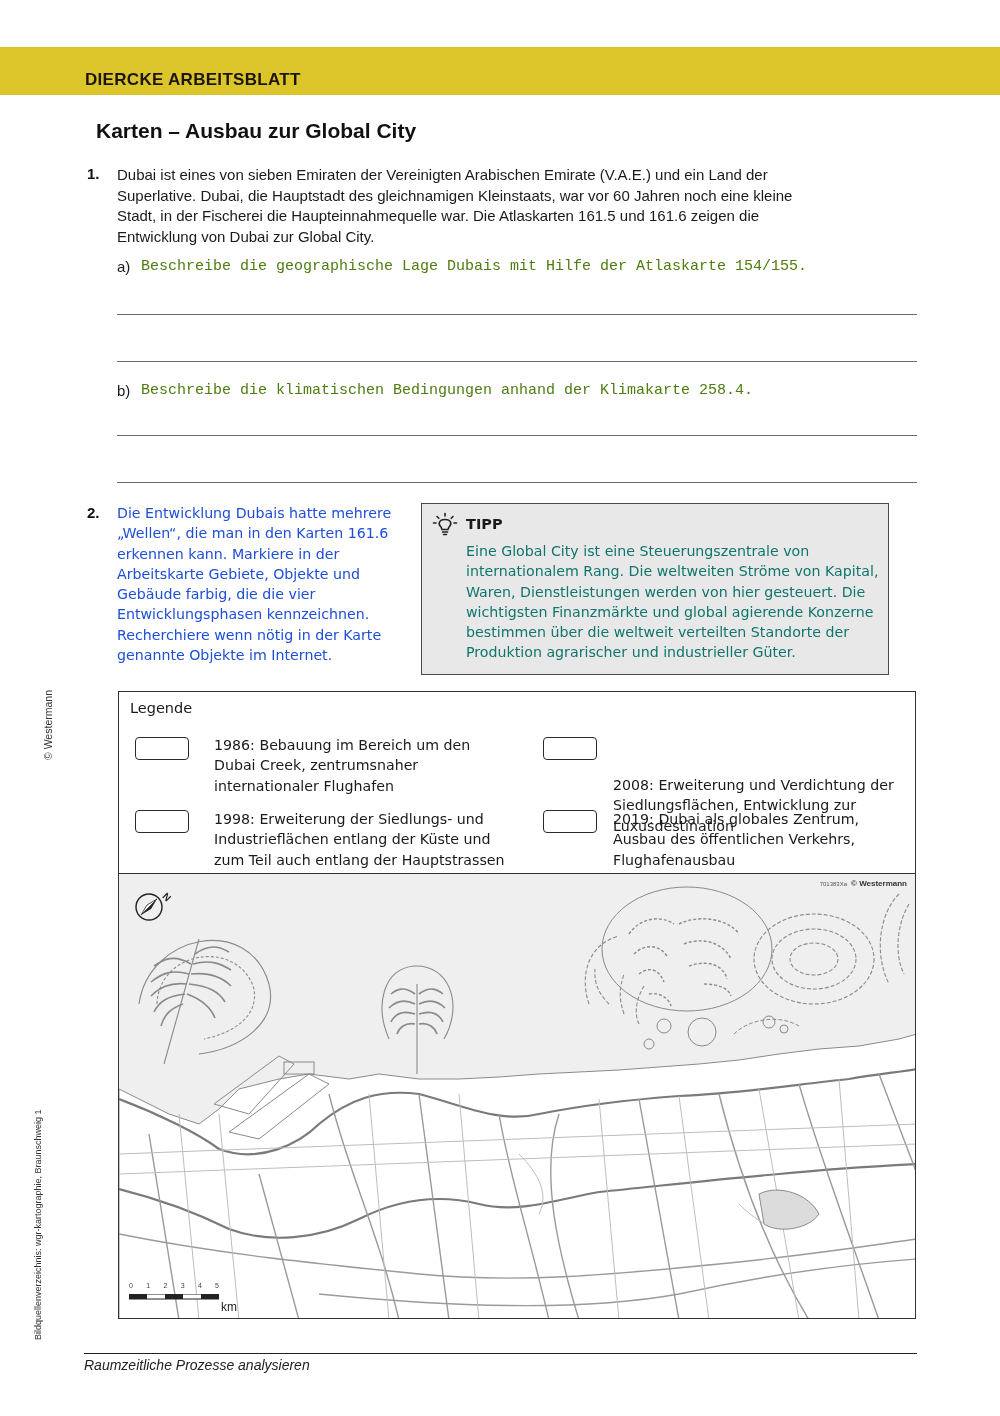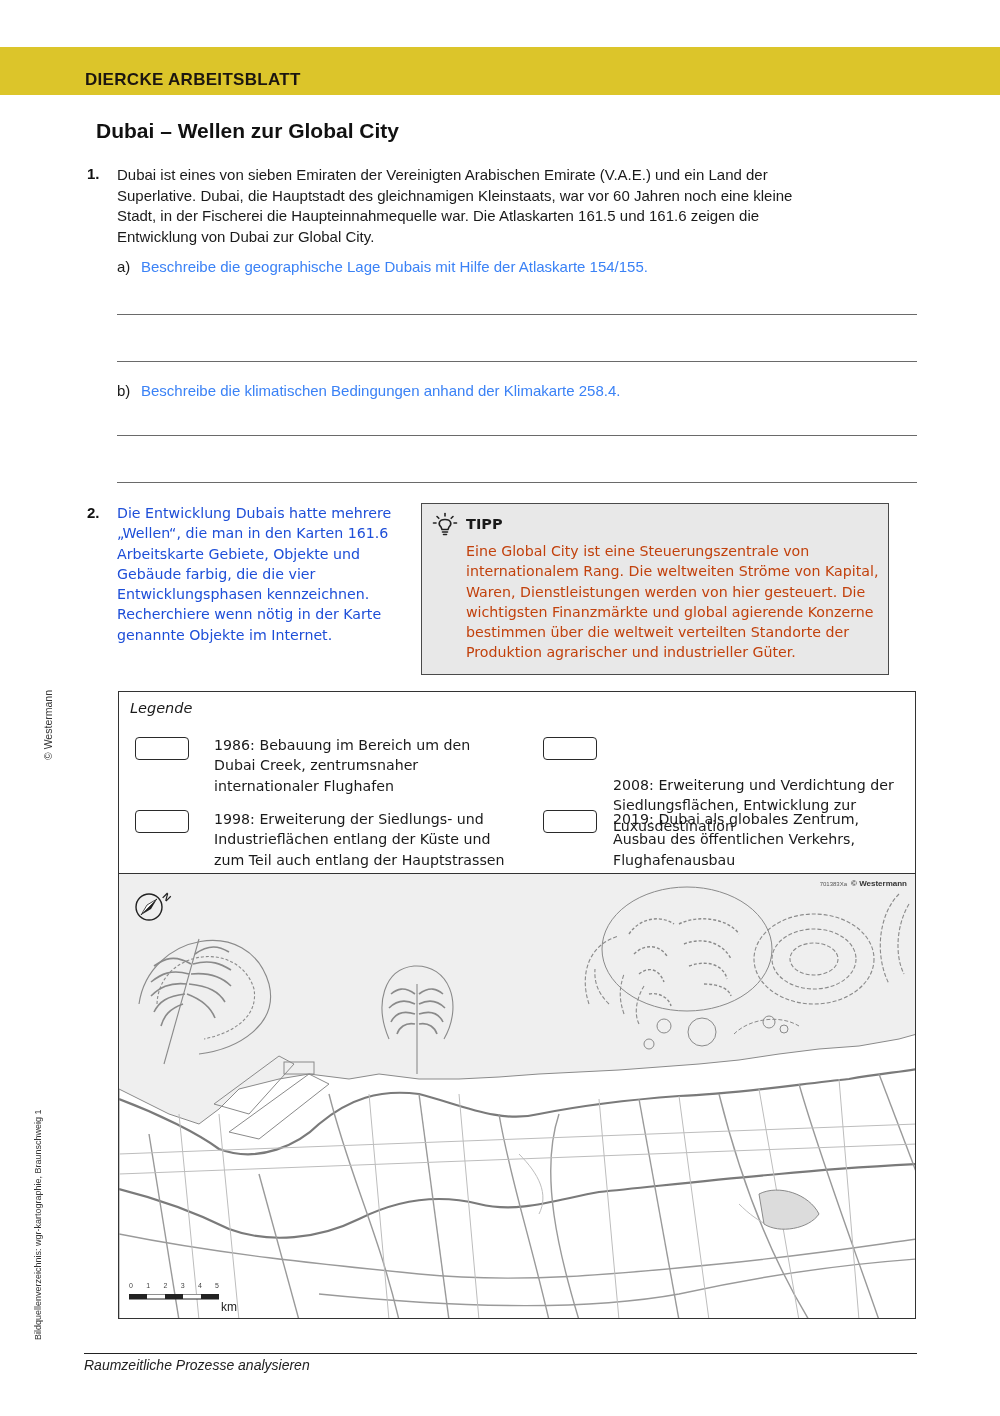--- a/index.html
+++ b/index.html
@@ -26,21 +26,21 @@
     font-weight: bold; font-size: 15px; color: #111;
   }
   .task1-text {
     position: absolute; left: 117px; top: 165px; width: 800px;
     font-family: "Liberation Sans", sans-serif; font-size: 15px; line-height: 20.5px; color: #1a1a1a;
   }
   .sub-label {
     position: absolute; font-family: "Liberation Sans", sans-serif; font-size: 15px; color: #1a1a1a;
   }
   .sub-text {
-    position: absolute; font-family: Liberation Sans, sans-serif; font-size: 15px; color: #3b82f6;
+    position: absolute; font-family: Liberation Mono, monospace; font-size: 15px; color: #4d7c0f;
   }
   .answer-line {
     position: absolute; left: 117px; width: 800px; height: 0;
     border-top: 1.5px solid #6a6a6a;
   }
 
   .task2-text {
     position: absolute; left: 117px; top: 503px; width: 300px;
     font-family: "DejaVu Sans", sans-serif; font-size: 14.2px; line-height: 20.3px; color: #1d4ed8;
   }
@@ -49,30 +49,30 @@
     position: absolute; left: 421px; top: 503px; width: 468px; height: 172px;
     background: #e8e8e8; border: 1.5px solid #4a4a4a;
   }
   .tipp-icon { position: absolute; left: 10px; top: 8px; width: 26px; height: 26px; }
   .tipp-heading {
     position: absolute; left: 44px; top: 12px;
     font-family: "DejaVu Sans", sans-serif; font-weight: bold; font-size: 14.5px; color: #1a1a1a;
   }
   .tipp-text {
     position: absolute; left: 44px; top: 37px; width: 446px;
-    font-family: "DejaVu Sans", sans-serif; font-size: 14.2px; line-height: 20.3px; color: #c2410c;
+    font-family: "DejaVu Sans", sans-serif; font-size: 14.2px; line-height: 20.3px; color: #0f766e;
   }
 
   .legend-box {
     position: absolute; left: 118px; top: 691px; width: 798px; height: 183px;
     border: 1.5px solid #333; background: #fff;
   }
   .legend-title {
     position: absolute; left: 11px; top: 8px;
-    font-family: "DejaVu Sans", sans-serif; font-size: 14.5px; color: #1a1a1a; font-style: italic;
+    font-family: "DejaVu Sans", sans-serif; font-size: 14.5px; color: #1a1a1a;
   }
   .legend-swatch {
     position: absolute; width: 54px; height: 23px;
     border: 1.5px solid #2a2a2a; border-radius: 4px; background: #fff;
   }
   .legend-text {
     position: absolute; font-family: "DejaVu Sans", sans-serif; font-size: 14.2px; line-height: 20.3px; color: #1a1a1a;
   }
 
   .map-box {
@@ -111,21 +111,21 @@
   .footer-text {
     position: absolute; left: 84px; top: 1357px;
     font-family: "Liberation Sans", sans-serif; font-style: italic; font-size: 14px; color: #222;
   }
 </style>
 </head>
 <body>
 
 <div class="header-band"></div>
 <div class="header-title">DIERCKE ARBEITSBLATT</div>
-<div class="page-title">Dubai – Wellen zur Global City</div>
+<div class="page-title">Karten – Ausbau zur Global City</div>
 
 <div class="task-num" style="left:87px; top:165px;">1.</div>
 <div class="task1-text">
   <div>Dubai ist eines von sieben Emiraten der Vereinigten Arabischen Emirate (V.A.E.) und ein Land der</div>
   <div>Superlative. Dubai, die Hauptstadt des gleichnamigen Kleinstaats, war vor 60 Jahren noch eine kleine</div>
   <div>Stadt, in der Fischerei die Haupteinnahmequelle war. Die Atlaskarten 161.5 und 161.6 zeigen die</div>
   <div>Entwicklung von Dubai zur Global City.</div>
 </div>
 
 <div class="sub-label" style="left:117px; top:258px;">a)</div>
@@ -135,20 +135,21 @@
 
 <div class="sub-label" style="left:117px; top:382px;">b)</div>
 <div class="sub-text" style="left:141px; top:382px;">Beschreibe die klimatischen Bedingungen anhand der Klimakarte 258.4.</div>
 <div class="answer-line" style="top:435px;"></div>
 <div class="answer-line" style="top:482px;"></div>
 
 <div class="task-num" style="left:87px; top:504px;">2.</div>
 <div class="task2-text">
   <div>Die Entwicklung Dubais hatte mehrere</div>
   <div>„Wellen“, die man in den Karten 161.6</div>
+  <div>erkennen kann. Markiere in der</div>
   <div>Arbeitskarte Gebiete, Objekte und</div>
   <div>Gebäude farbig, die die vier</div>
   <div>Entwicklungsphasen kennzeichnen.</div>
   <div>Recherchiere wenn nötig in der Karte</div>
   <div>genannte Objekte im Internet.</div>
 </div>
 
 <div class="tipp-box">
   <svg class="tipp-icon" viewBox="0 0 26 26">
     <g stroke="#222" stroke-width="1.6" fill="none" stroke-linecap="round">

